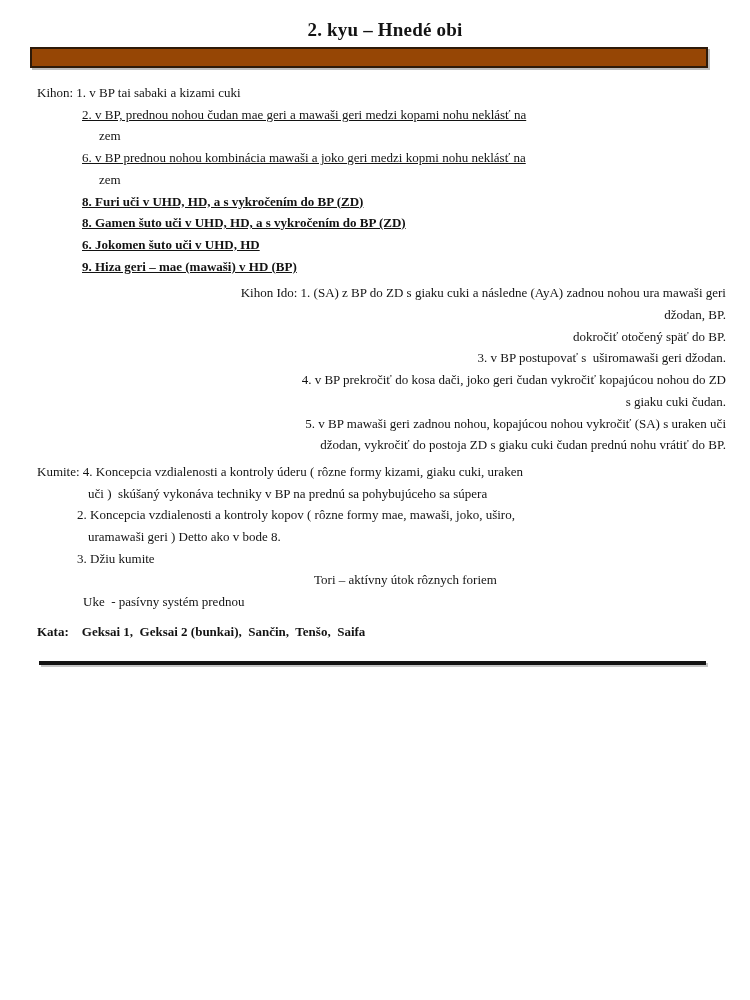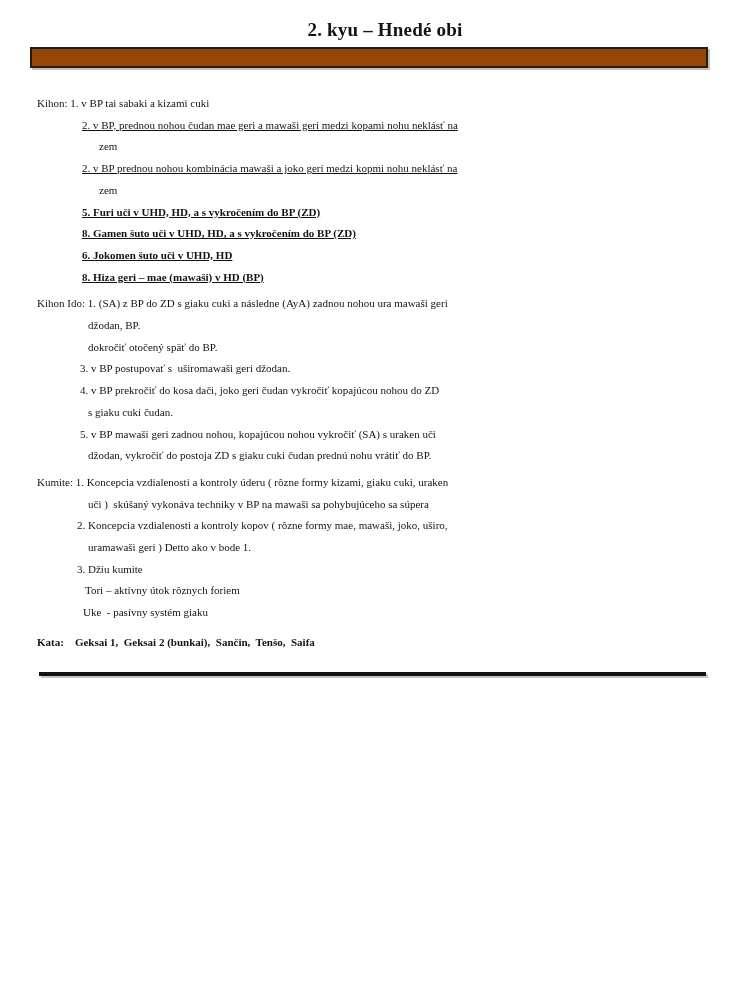--- a/index.html
+++ b/index.html
@@ -25,40 +25,40 @@
   }
   .belt-bar {
     margin: 3px 0 0 30px;
     width: 674px;
     height: 17px;
     background: #964605;
     border: 2px solid #2e1a09;
     box-shadow: 2px 2px 0 #bdbdbd;
   }
   .content {
-    margin-top: 25px;
+    margin-top: 14px;
     padding-left: 37px;
     padding-right: 24px;
-    font-size: 11px;
+    font-size: 13px;
     line-height: 21.7px;
   }
   .line { white-space: pre-wrap; }
   .bold { font-weight: bold; }
 
   
   .kihon-num  { padding-left: 45px; text-decoration: underline; }
   .kihon-cont { padding-left: 62px; }
   .ido-num    { padding-left: 43px; }
   .ido-cont   { padding-left: 51px; }
   .kum-num    { padding-left: 40px; }
   .kum-cont   { padding-left: 51px; }
-  .tori-line  { padding-left: 48px; }
+  .tori-line  { padding-left: 48px; text-align: center; }
   .uke-line   { padding-left: 46px; }
 
-  .section-ido    { margin-top: 5px; }
+  .section-ido    { margin-top: 5px; text-align: right; }
   .section-kumite { margin-top: 5px; }
   .kata-line      { margin-top: 8px; }
 
   .end-rule {
     margin: 18px 0 0 39px;
     width: 667px;
     height: 4px;
     background: #141414;
     box-shadow: 2px 2px 0 #c6c6c6;
   }
@@ -71,47 +71,47 @@
   <h1 class="doc-title">2. kyu – Hnedé obi</h1>
 
   <div class="belt-bar"></div>
 
   <div class="content">
 
     <section>
       <div class="line">Kihon: 1. v BP tai sabaki a kizami cuki</div>
       <div class="line kihon-num">2. v BP, prednou nohou čudan mae geri a mawaši geri medzi kopami nohu neklásť na</div>
       <div class="line kihon-cont">zem</div>
-      <div class="line kihon-num">2. v BP prednou nohou kombinácia mawaši a joko geri medzi kopmi nohu neklásť na</div>
+      <div class="line kihon-num">6. v BP prednou nohou kombinácia mawaši a joko geri medzi kopmi nohu neklásť na</div>
       <div class="line kihon-cont">zem</div>
-      <div class="line kihon-num bold">5. Furi uči v UHD, HD, a s vykročením do BP (ZD)</div>
+      <div class="line kihon-num bold">8. Furi uči v UHD, HD, a s vykročením do BP (ZD)</div>
       <div class="line kihon-num bold">8. Gamen šuto uči v UHD, HD, a s vykročením do BP (ZD)</div>
       <div class="line kihon-num bold">6. Jokomen šuto uči v UHD, HD</div>
-      <div class="line kihon-num bold">8. Hiza geri – mae (mawaši) v HD (BP)</div>
+      <div class="line kihon-num bold">9. Hiza geri – mae (mawaši) v HD (BP)</div>
     </section>
 
     <section class="section-ido">
       <div class="line">Kihon Ido: 1. (SA) z BP do ZD s giaku cuki a následne (AyA) zadnou nohou ura mawaši geri</div>
       <div class="line ido-cont">džodan, BP.</div>
       <div class="line ido-cont">dokročiť otočený späť do BP.</div>
       <div class="line ido-num">3. v BP postupovať s  uširomawaši geri džodan.</div>
       <div class="line ido-num">4. v BP prekročiť do kosa dači, joko geri čudan vykročiť kopajúcou nohou do ZD</div>
       <div class="line ido-cont">s giaku cuki čudan.</div>
       <div class="line ido-num">5. v BP mawaši geri zadnou nohou, kopajúcou nohou vykročiť (SA) s uraken uči</div>
       <div class="line ido-cont">džodan, vykročiť do postoja ZD s giaku cuki čudan prednú nohu vrátiť do BP.</div>
     </section>
 
     <section class="section-kumite">
-      <div class="line">Kumite: 1. Koncepcia vzdialenosti a kontroly úderu ( rôzne formy kizami, giaku cuki, uraken</div>
-      <div class="line kum-cont">uči )  skúšaný vykonáva techniky v BP na mawaši sa pohybujúceho sa súpera</div>
+      <div class="line">Kumite: 4. Koncepcia vzdialenosti a kontroly úderu ( rôzne formy kizami, giaku cuki, uraken</div>
+      <div class="line kum-cont">uči )  skúšaný vykonáva techniky v BP na prednú sa pohybujúceho sa súpera</div>
       <div class="line kum-num">2. Koncepcia vzdialenosti a kontroly kopov ( rôzne formy mae, mawaši, joko, uširo,</div>
-      <div class="line kum-cont">uramawaši geri ) Detto ako v bode 1.</div>
+      <div class="line kum-cont">uramawaši geri ) Detto ako v bode 8.</div>
       <div class="line kum-num">3. Džiu kumite</div>
       <div class="line tori-line">Tori – aktívny útok rôznych foriem</div>
-      <div class="line uke-line">Uke  - pasívny systém giaku</div>
+      <div class="line uke-line">Uke  - pasívny systém prednou</div>
     </section>
 
     <div class="line bold kata-line">Kata:    Geksai 1,  Geksai 2 (bunkai),  Sančin,  Tenšo,  Saifa</div>
 
   </div>
 
   <div class="end-rule"></div>
 
 </div>
 

